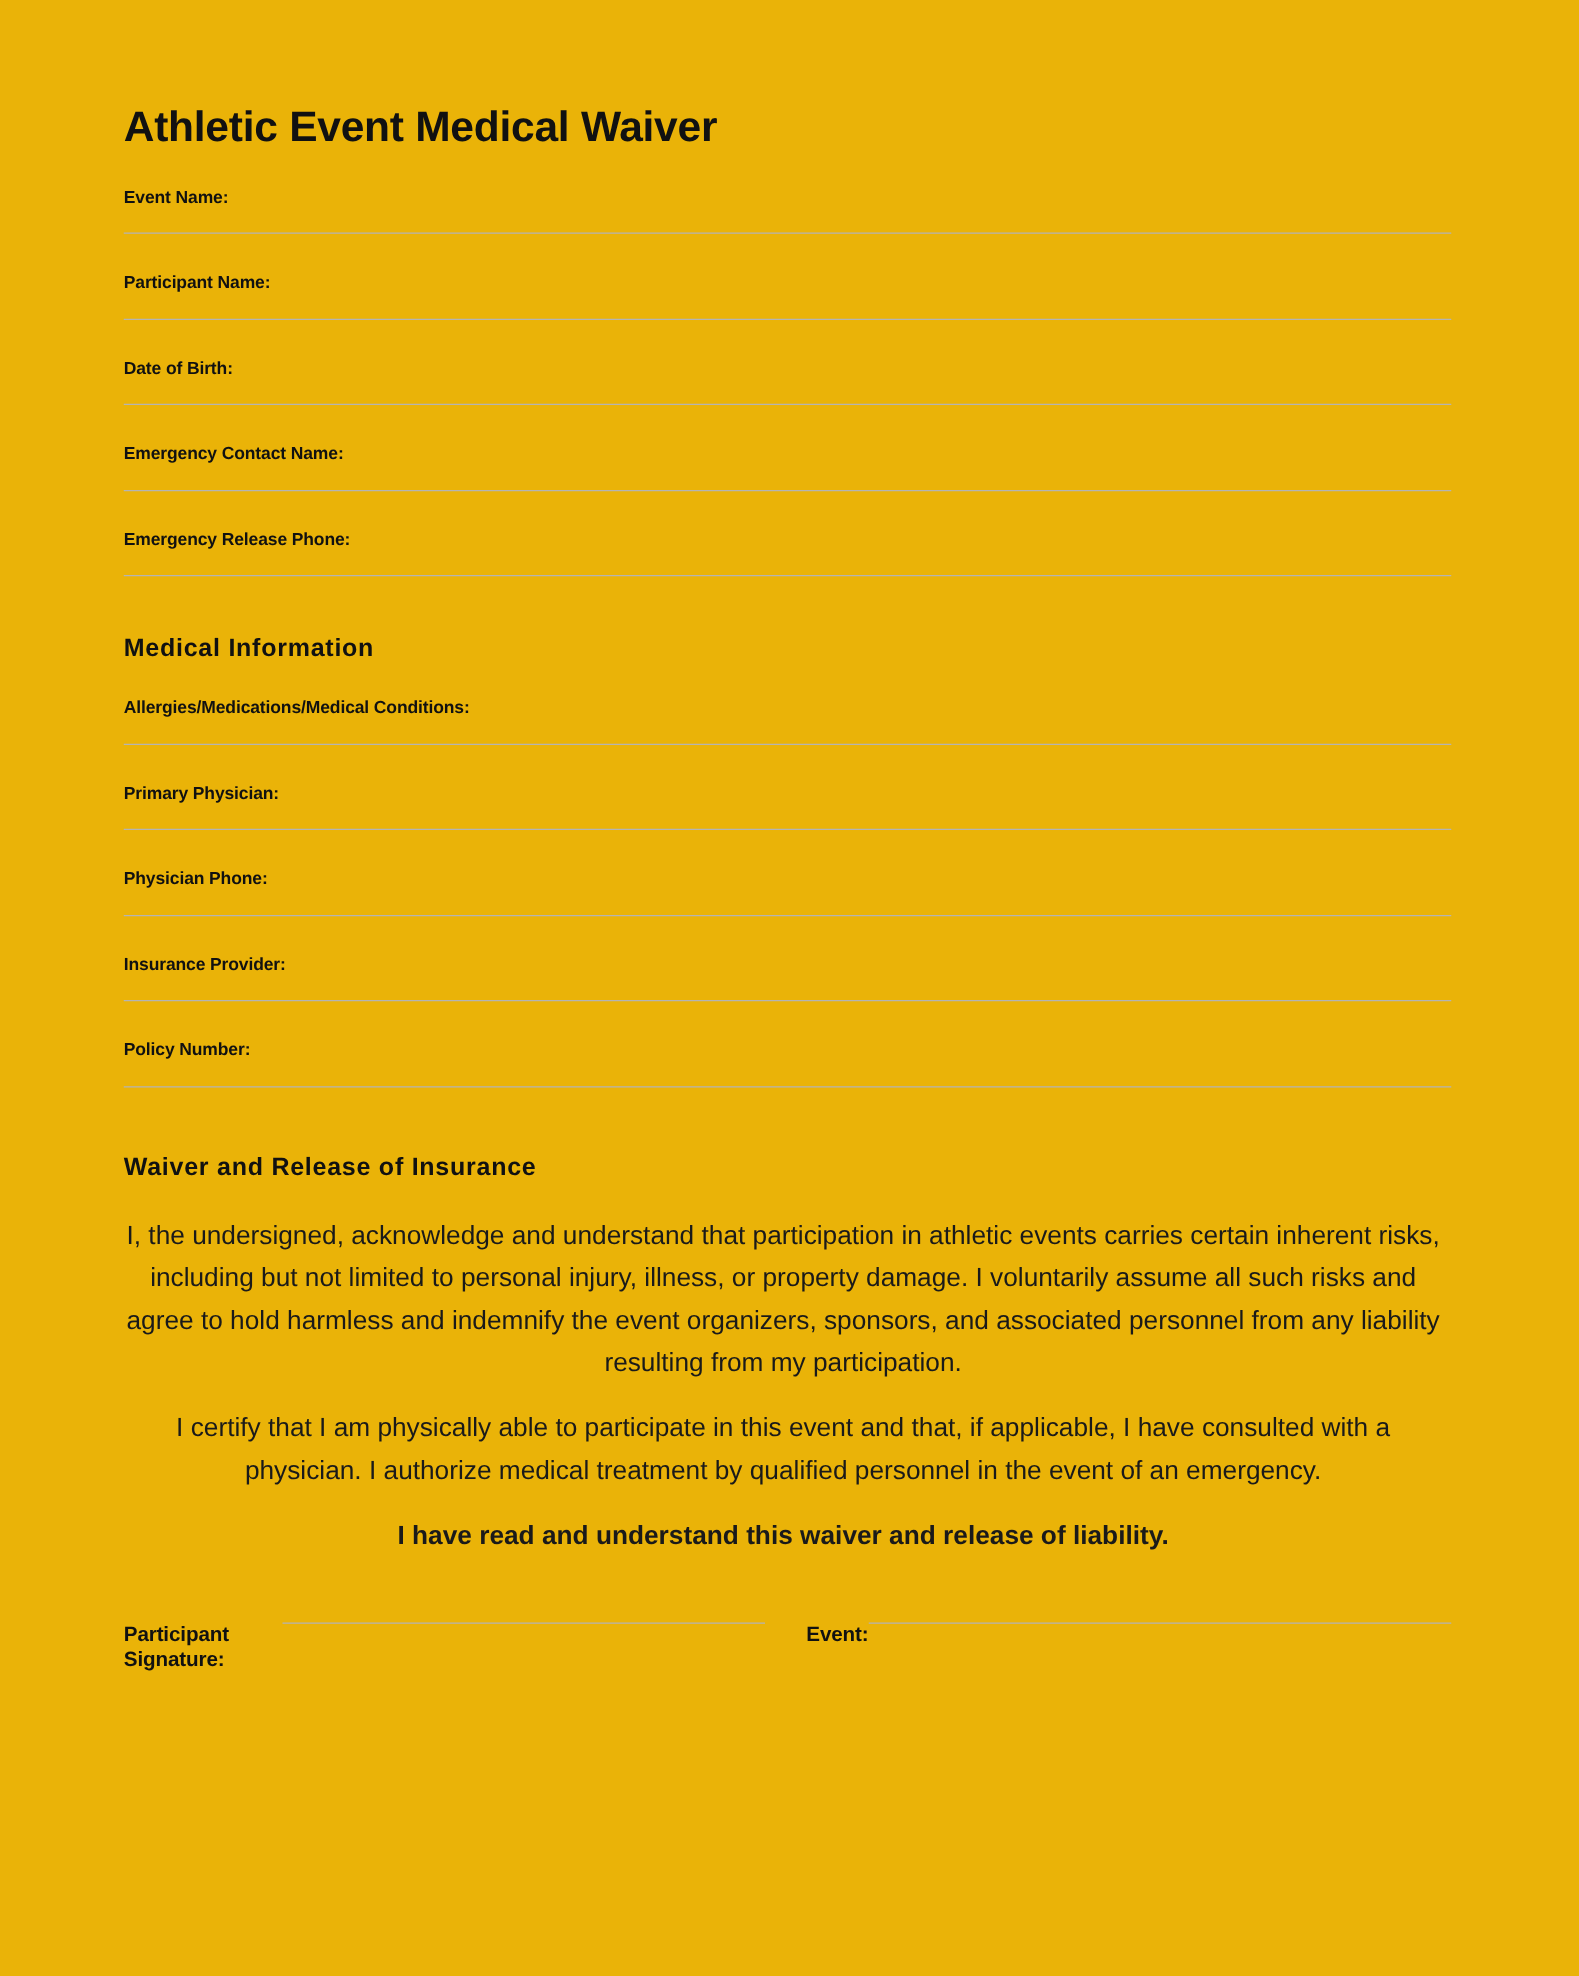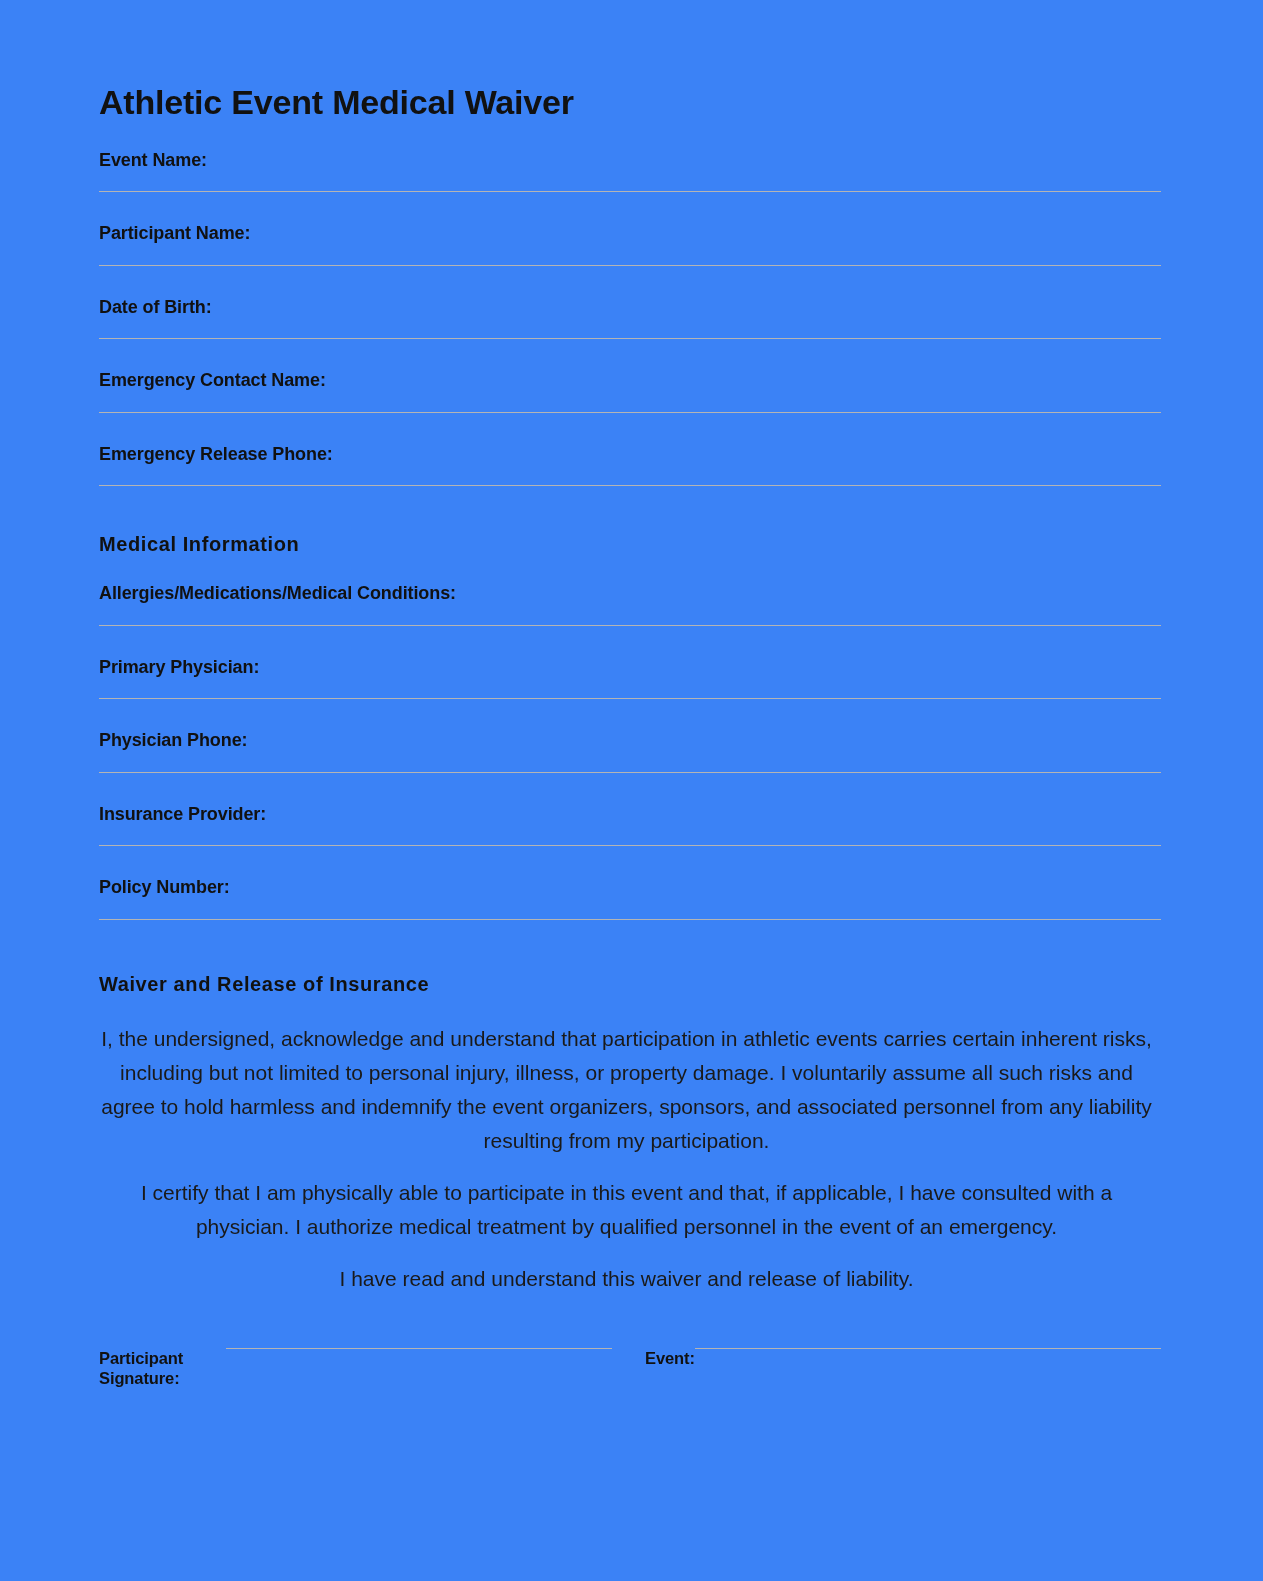--- a/index.html
+++ b/index.html
@@ -12,21 +12,21 @@
     height: 1581px;
     font-family: "Liberation Sans", sans-serif;
     color: #000000;
     -webkit-font-smoothing: antialiased;
   }
 
   .page {
     position: relative;
     width: 1263px;
     height: 1581px;
-    background: #3b82f6;
+    background: #eab308;
     box-sizing: border-box;
     padding: 84px 102px 0 99px;
   }
 
   .doc-title {
     font-size: 34px;
     font-weight: bold;
     letter-spacing: -0.2px;
     line-height: 1.08;
     margin: 0 0 28px 0;
@@ -39,21 +39,21 @@
     padding: 0;
   }
   .field {
     margin: 0 0 30px 0;
   }
   .field:last-child {
     margin-bottom: 0;
   }
   .field-label {
     display: block;
-    font-size: 18px;
+    font-size: 14px;
     font-weight: bold;
     letter-spacing: -0.1px;
     line-height: 1.25;
     color: #111111;
     margin-bottom: 20px;
   }
   .field-rule {
     display: block;
     width: 1062px;
     height: 0;
@@ -83,20 +83,21 @@
   .waiver-para {
     font-size: 21px;
     font-weight: normal;
     line-height: 1.62;
     color: #1a1a1a;
     margin: 0 0 18px 0;
     text-align: center;
   }
   .waiver-para:last-child {
     margin-bottom: 0;
+    font-weight: bold;
   }
 
   
   .signature-block {
     display: flex;
     margin-top: 52px;
   }
   .sig-col {
     display: flex;
   }

